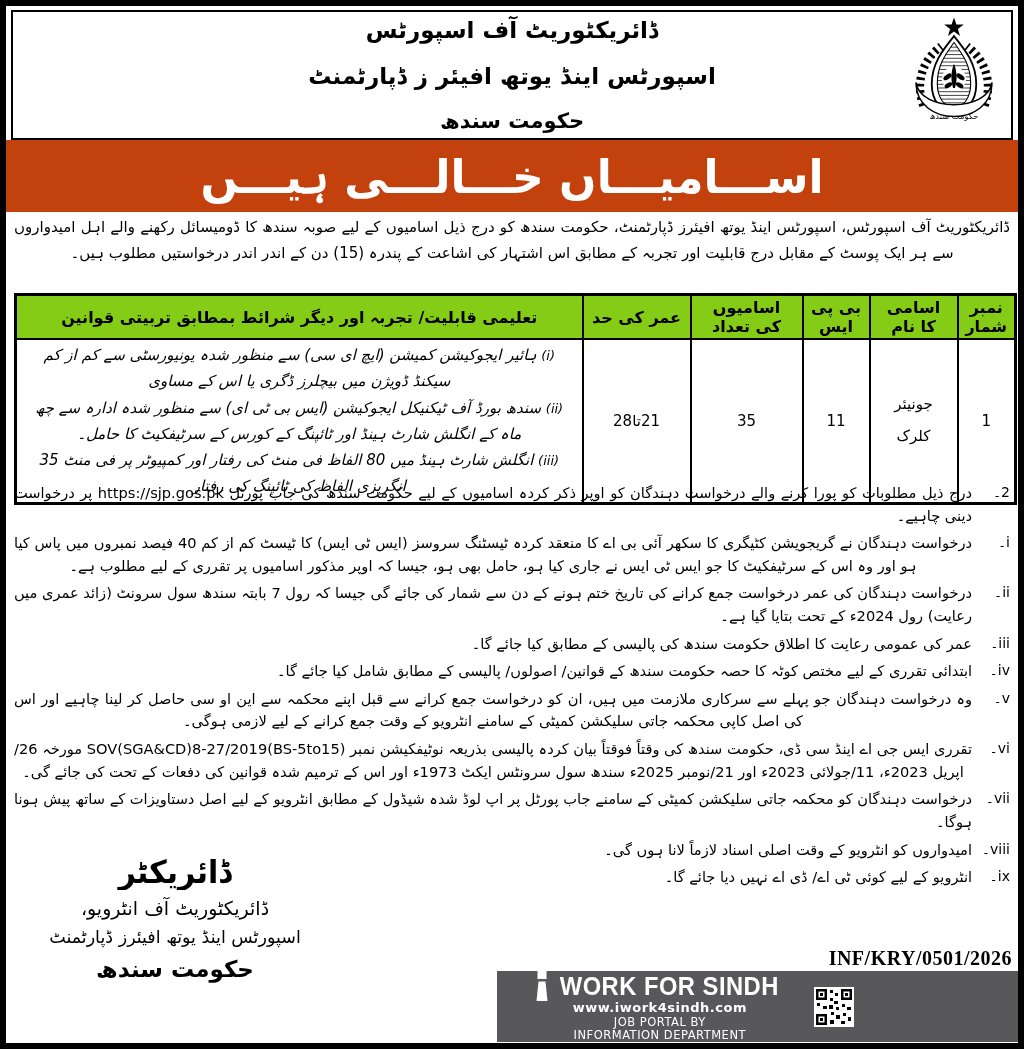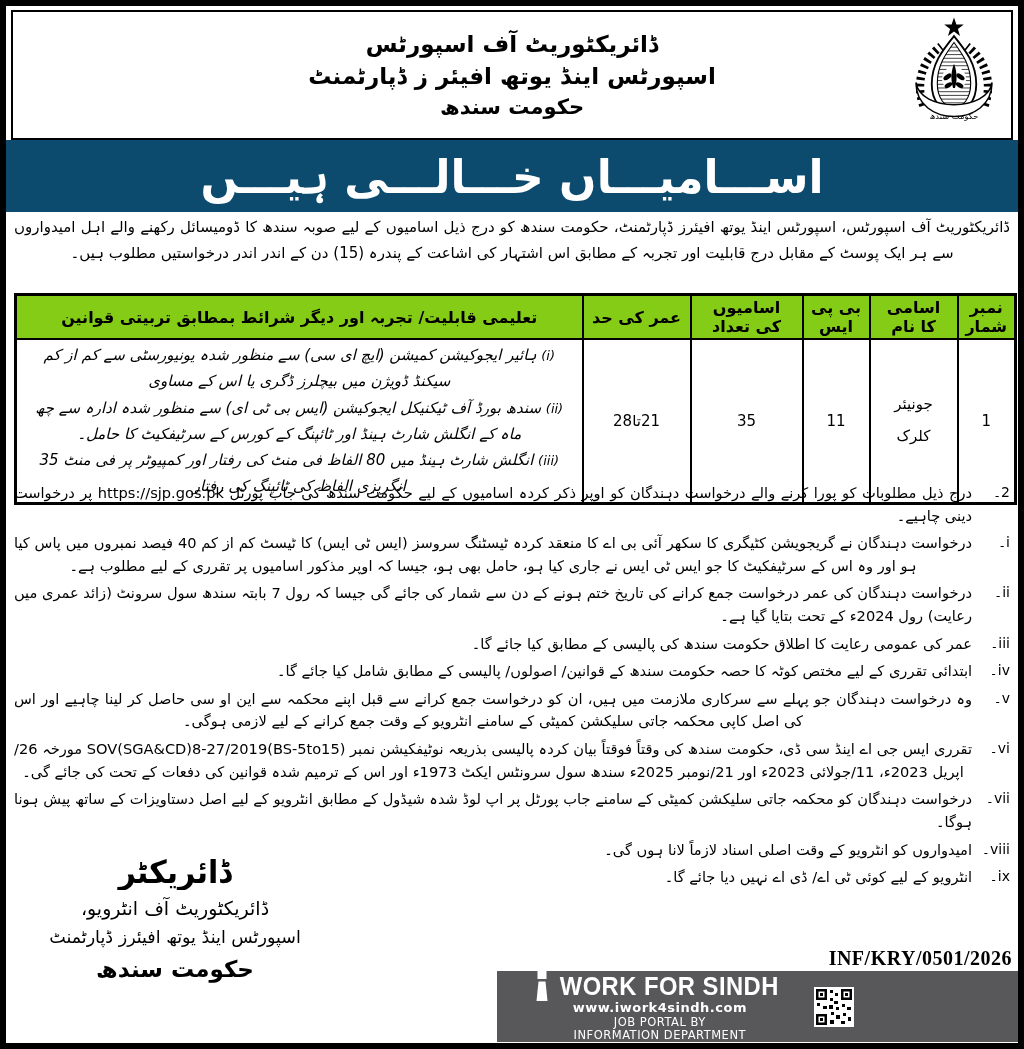--- a/index.html
+++ b/index.html
@@ -5,28 +5,28 @@
   html,body{margin:0;padding:0;background:#888;}
   .page{
     position:relative;width:1024px;height:1049px;margin:0 auto;
     background:#fff;border:6px solid #000;box-sizing:border-box;overflow:hidden;
     font-family:"DejaVu Sans",sans-serif;color:#000;
   }
   
   .header-box{
     position:absolute;left:5px;top:4px;width:1002px;height:130px;
     border:2px solid #000;background:#fff;box-sizing:border-box;
-    display:flex;flex-direction:column;justify-content:center;align-items:center;gap:6px;
+    display:flex;flex-direction:column;justify-content:center;align-items:center;gap:20px;
   }
   .header-box .l1,.header-box .l2{font-size:23px;font-weight:bold;direction:rtl;}
   .header-box .l3{font-size:21px;font-weight:bold;direction:rtl;}
   .emblem{position:absolute;right:6px;top:2px;width:102px;height:122px;}
   
   .title-band{
-    position:absolute;left:-6px;top:134px;width:1024px;height:72px;background:#0c4a6e;
+    position:absolute;left:-6px;top:134px;width:1024px;height:72px;background:#c2410c;
     display:flex;align-items:center;justify-content:center;
   }
   .title-band .t{
     color:#fff;font-size:44px;font-weight:bold;direction:rtl;letter-spacing:1px;
     transform:scaleY(1.05);white-space:nowrap;
   }
   
   .intro{
     position:absolute;left:8px;top:209px;width:996px;direction:rtl;
     font-size:15px;line-height:1.72;text-align:justify;text-align-last:center;

